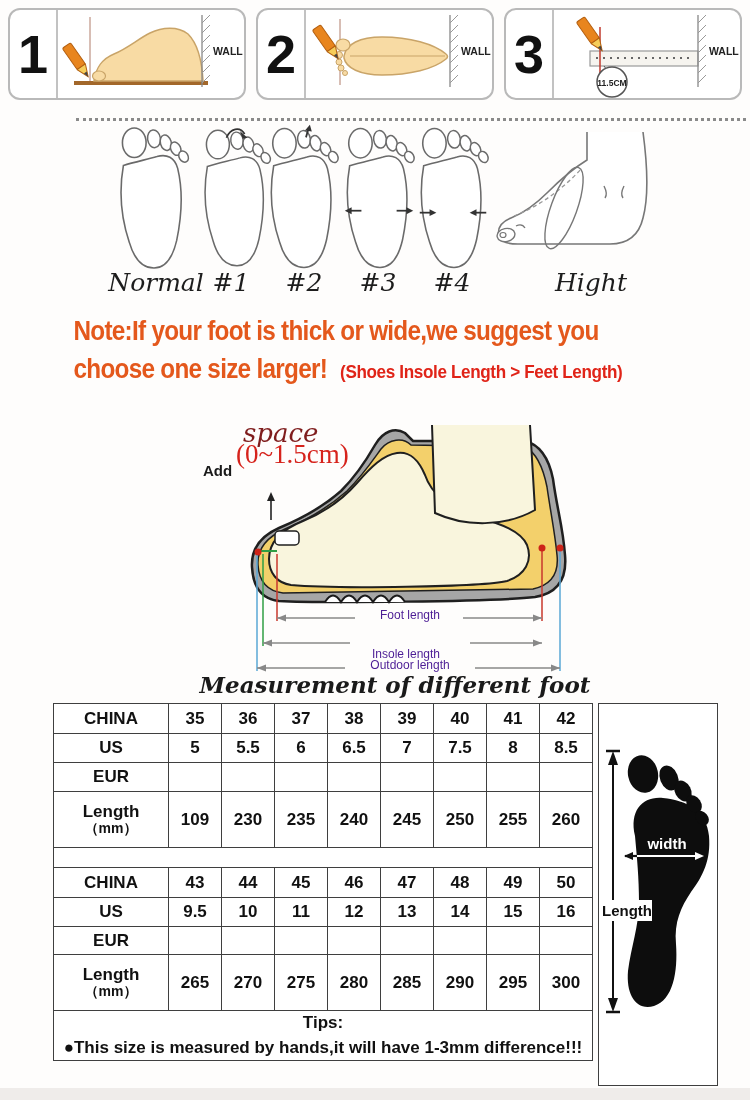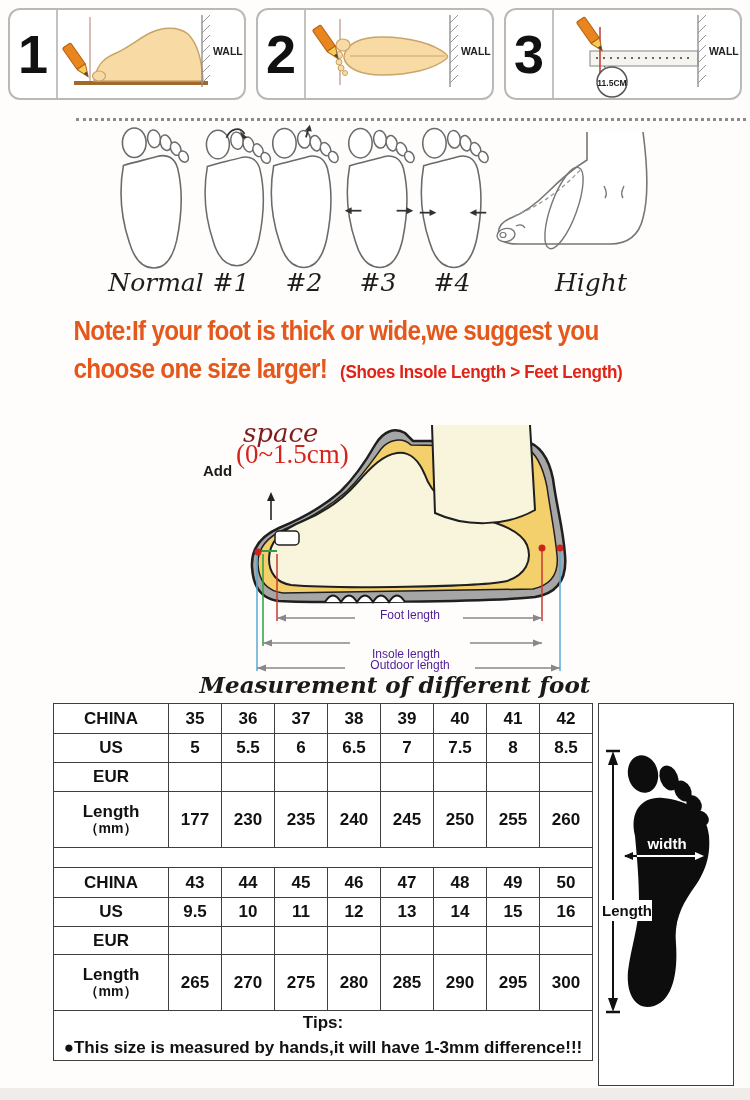--- a/index.html
+++ b/index.html
@@ -29,21 +29,21 @@
   
   table.size{border-collapse:collapse;table-layout:fixed;width:540px;background:#fff;}
   table.size td{border:1.5px solid #3f3f3f;text-align:center;vertical-align:middle;padding:0;
                 font-size:17px;font-weight:bold;color:#111;}
   td.title-cell{font-family:"Liberation Serif",serif;font-size:30px;font-weight:bold;color:#e01111;letter-spacing:1px;}
   td.rlabel{color:#cc1c1c;font-size:17px;}
   td.rlabel .sub{font-size:14px;margin-top:-2px;}
   td.spacer{border-left:none;border-right:none;}
   td.tips-cell{border-left:none;border-right:none;text-align:left;vertical-align:top;padding:3px 6px;
                color:#d6281e;font-size:13px;font-weight:bold;line-height:1.45;}
-  .fp-col{left:598px;top:703px;width:136px;height:383px;border:1.5px solid #3f3f3f;background:#fff;box-sizing:border-box;}
+  .fp-col{left:598px;top:703px;width:120px;height:383px;border:1.5px solid #3f3f3f;background:#fff;box-sizing:border-box;}
   .bottom-strip{left:0;top:1088px;width:750px;height:12px;background:#efecea;}
 </style>
 </head>
 <body>
 
 <div class="abs panel" style="left:8px;top:8px;">
   <div class="panel-num">1</div>
   <svg class="panel-art" viewBox="0 0 186 86">
     <line x1="32" y1="6" x2="32" y2="72" stroke="#b07d6a" stroke-width="1"></line>
     <rect x="16" y="70" width="134" height="4" fill="#a2672a"></rect>
@@ -310,21 +310,21 @@
           <td></td>
           <td></td>
           <td></td>
           <td></td>
   </tr>
   <tr style="height:56px;">
     <td class="rlabel">
       <div>Length</div>
             <div class="sub">（mm）</div>
     </td>
-    <td>177</td>
+    <td>109</td>
           <td>230</td>
     <td>235</td>
           <td>240</td>
     <td>245</td>
           <td>250</td>
     <td>255</td>
           <td>260</td>
   </tr>
   <tr style="height:20px;">
           <td class="spacer" colspan="9"></td>

